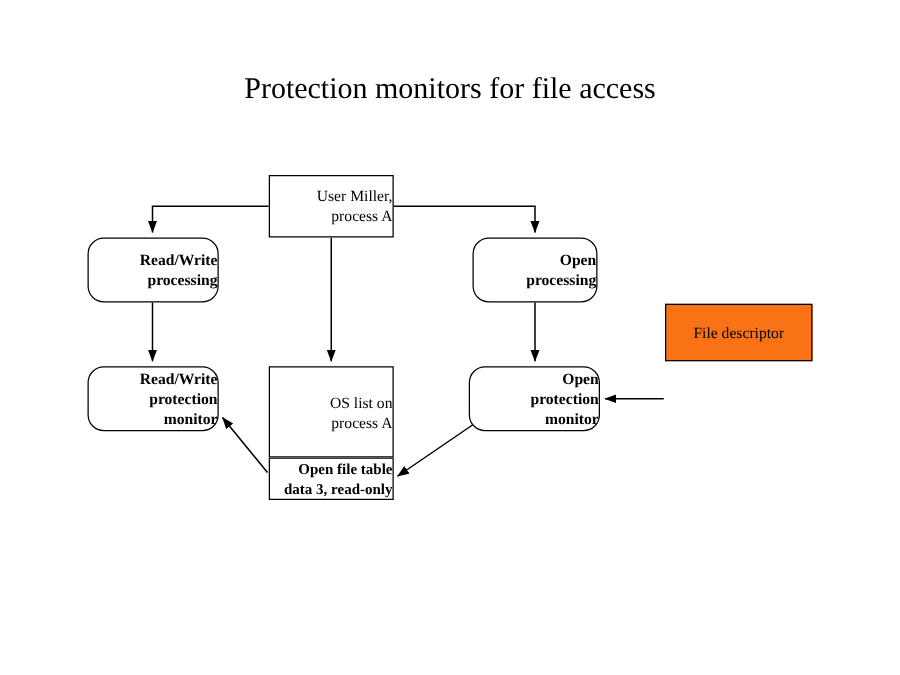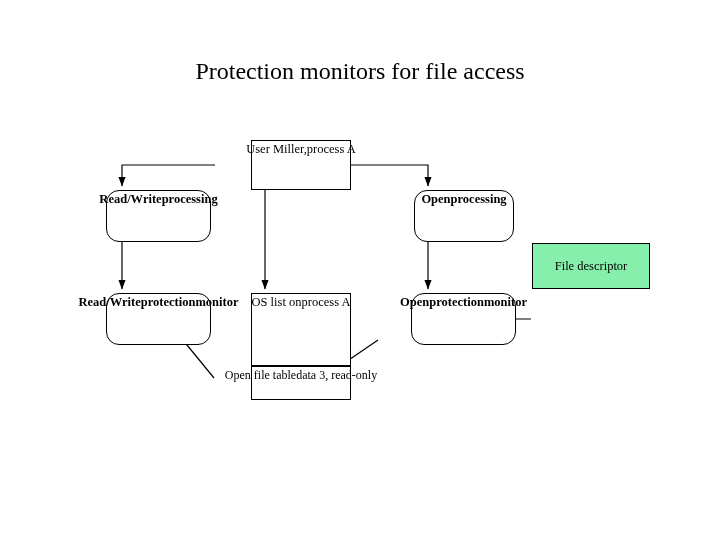--- a/index.html
+++ b/index.html
@@ -45,36 +45,35 @@
     height: 470px;
   }
 
   
   .node {
     position: absolute;
     box-sizing: border-box;
     border: 1px solid #000000;
     background: #ffffff;
     display: flex;
-    flex-direction: row;
-    align-items: flex-start;
+    flex-direction: column;
+    align-items: flex-end;
     justify-content: center;
     text-align: center;
     font-size: 12.5px;
     line-height: 16px;
     font-family: "Liberation Serif", "DejaVu Serif", serif;
     z-index: 2;
-    margin-left: 36px;
   }
   .node.rounded {
     border-radius: 13px;
     font-weight: bold;
   }
   .node.bold {
-    font-weight: normal;
+    font-weight: bold;
   }
   .node .line { display: block; white-space: nowrap; }
 
   
   #node-user-miller      { left: 215px; top: 140px; width: 100px; height: 50px; }
   #node-rw-processing    { left: 70px;  top: 190px; width: 105px; height: 52px; }
   #node-open-processing  { left: 378px; top: 190px; width: 100px; height: 52px; }
   #node-rw-monitor       { left: 70px;  top: 293px; width: 105px; height: 52px; }
   #node-os-data          { left: 215px; top: 293px; width: 100px; height: 73px; }
   #node-open-file-table  { left: 215px; top: 366px; width: 100px; height: 34px; font-size: 12px; }
@@ -84,21 +83,21 @@
   #node-file-descriptor-group {
     position: absolute;
     left: 532px;
     top: 243px;
     width: 118px;
     z-index: 2;
   }
   .desc-cell {
     box-sizing: border-box;
     border: 1px solid #000000;
-    background: #86efac;
+    background: #f97316;
     display: flex;
     flex-direction: column;
     align-items: center;
     justify-content: center;
     text-align: center;
     font-size: 12.5px;
     line-height: 16px;
   }
   #cell-file-descriptor { height: 46px; }
   #cell-access-control  { height: 58px; border-top: none; }

